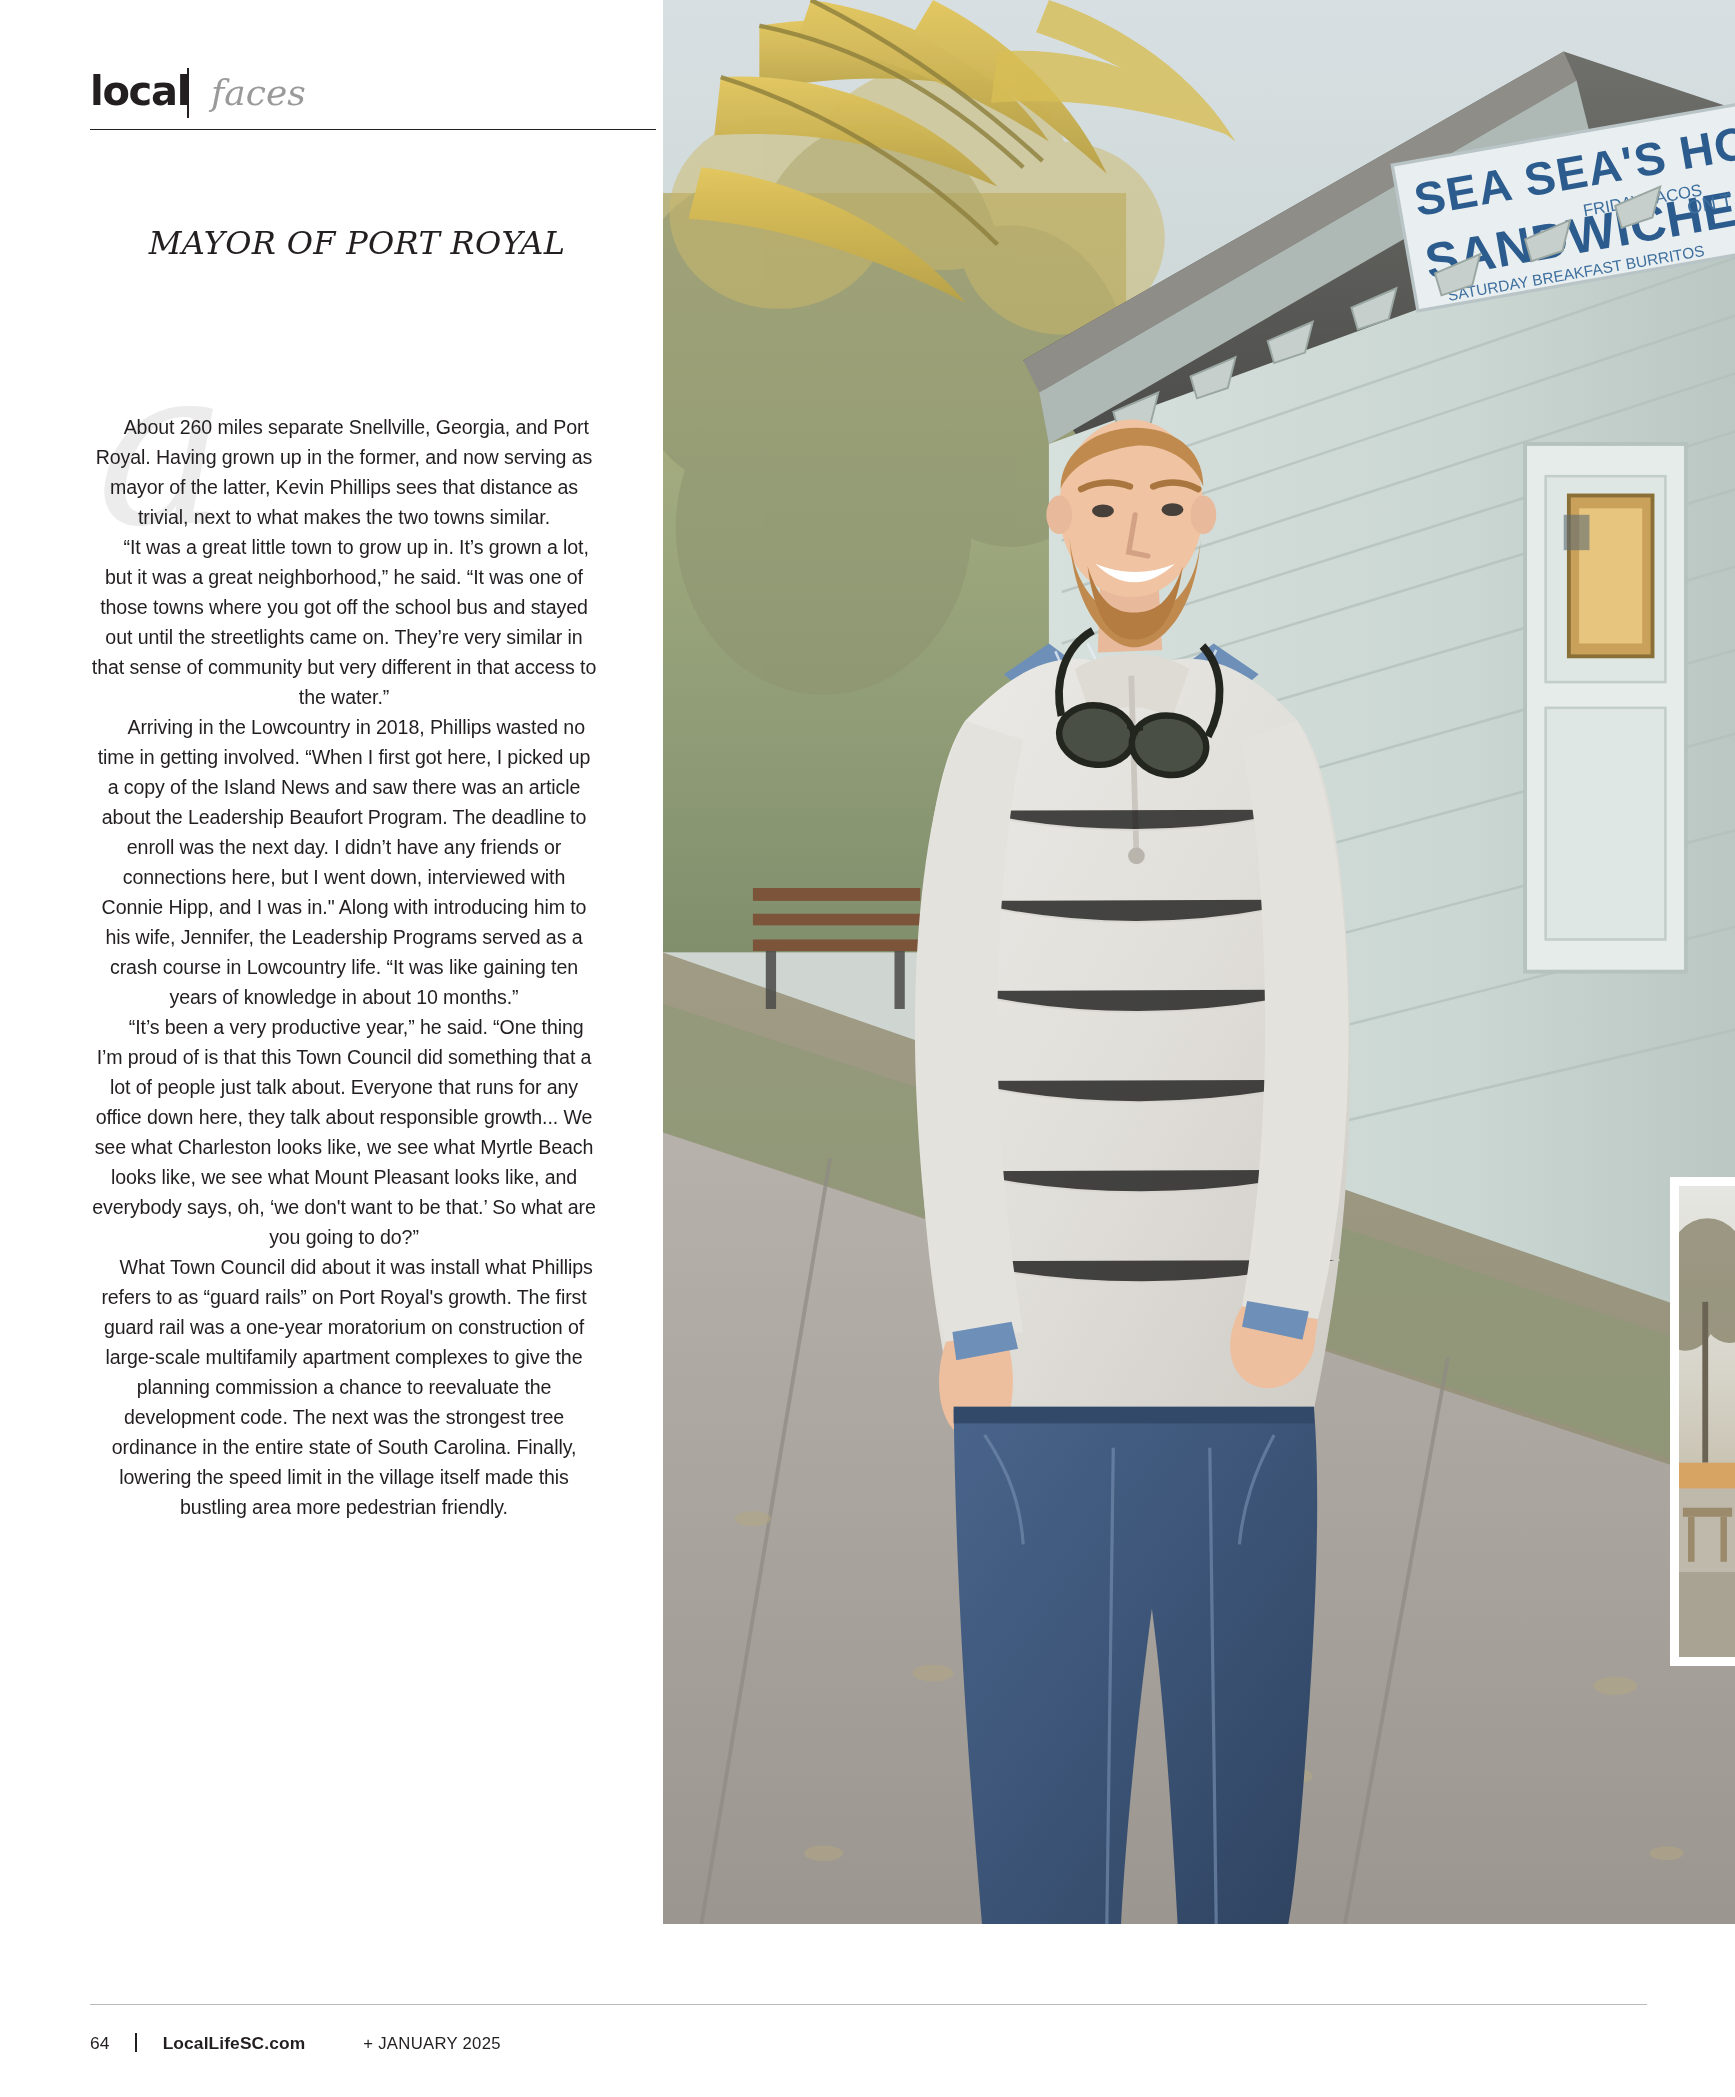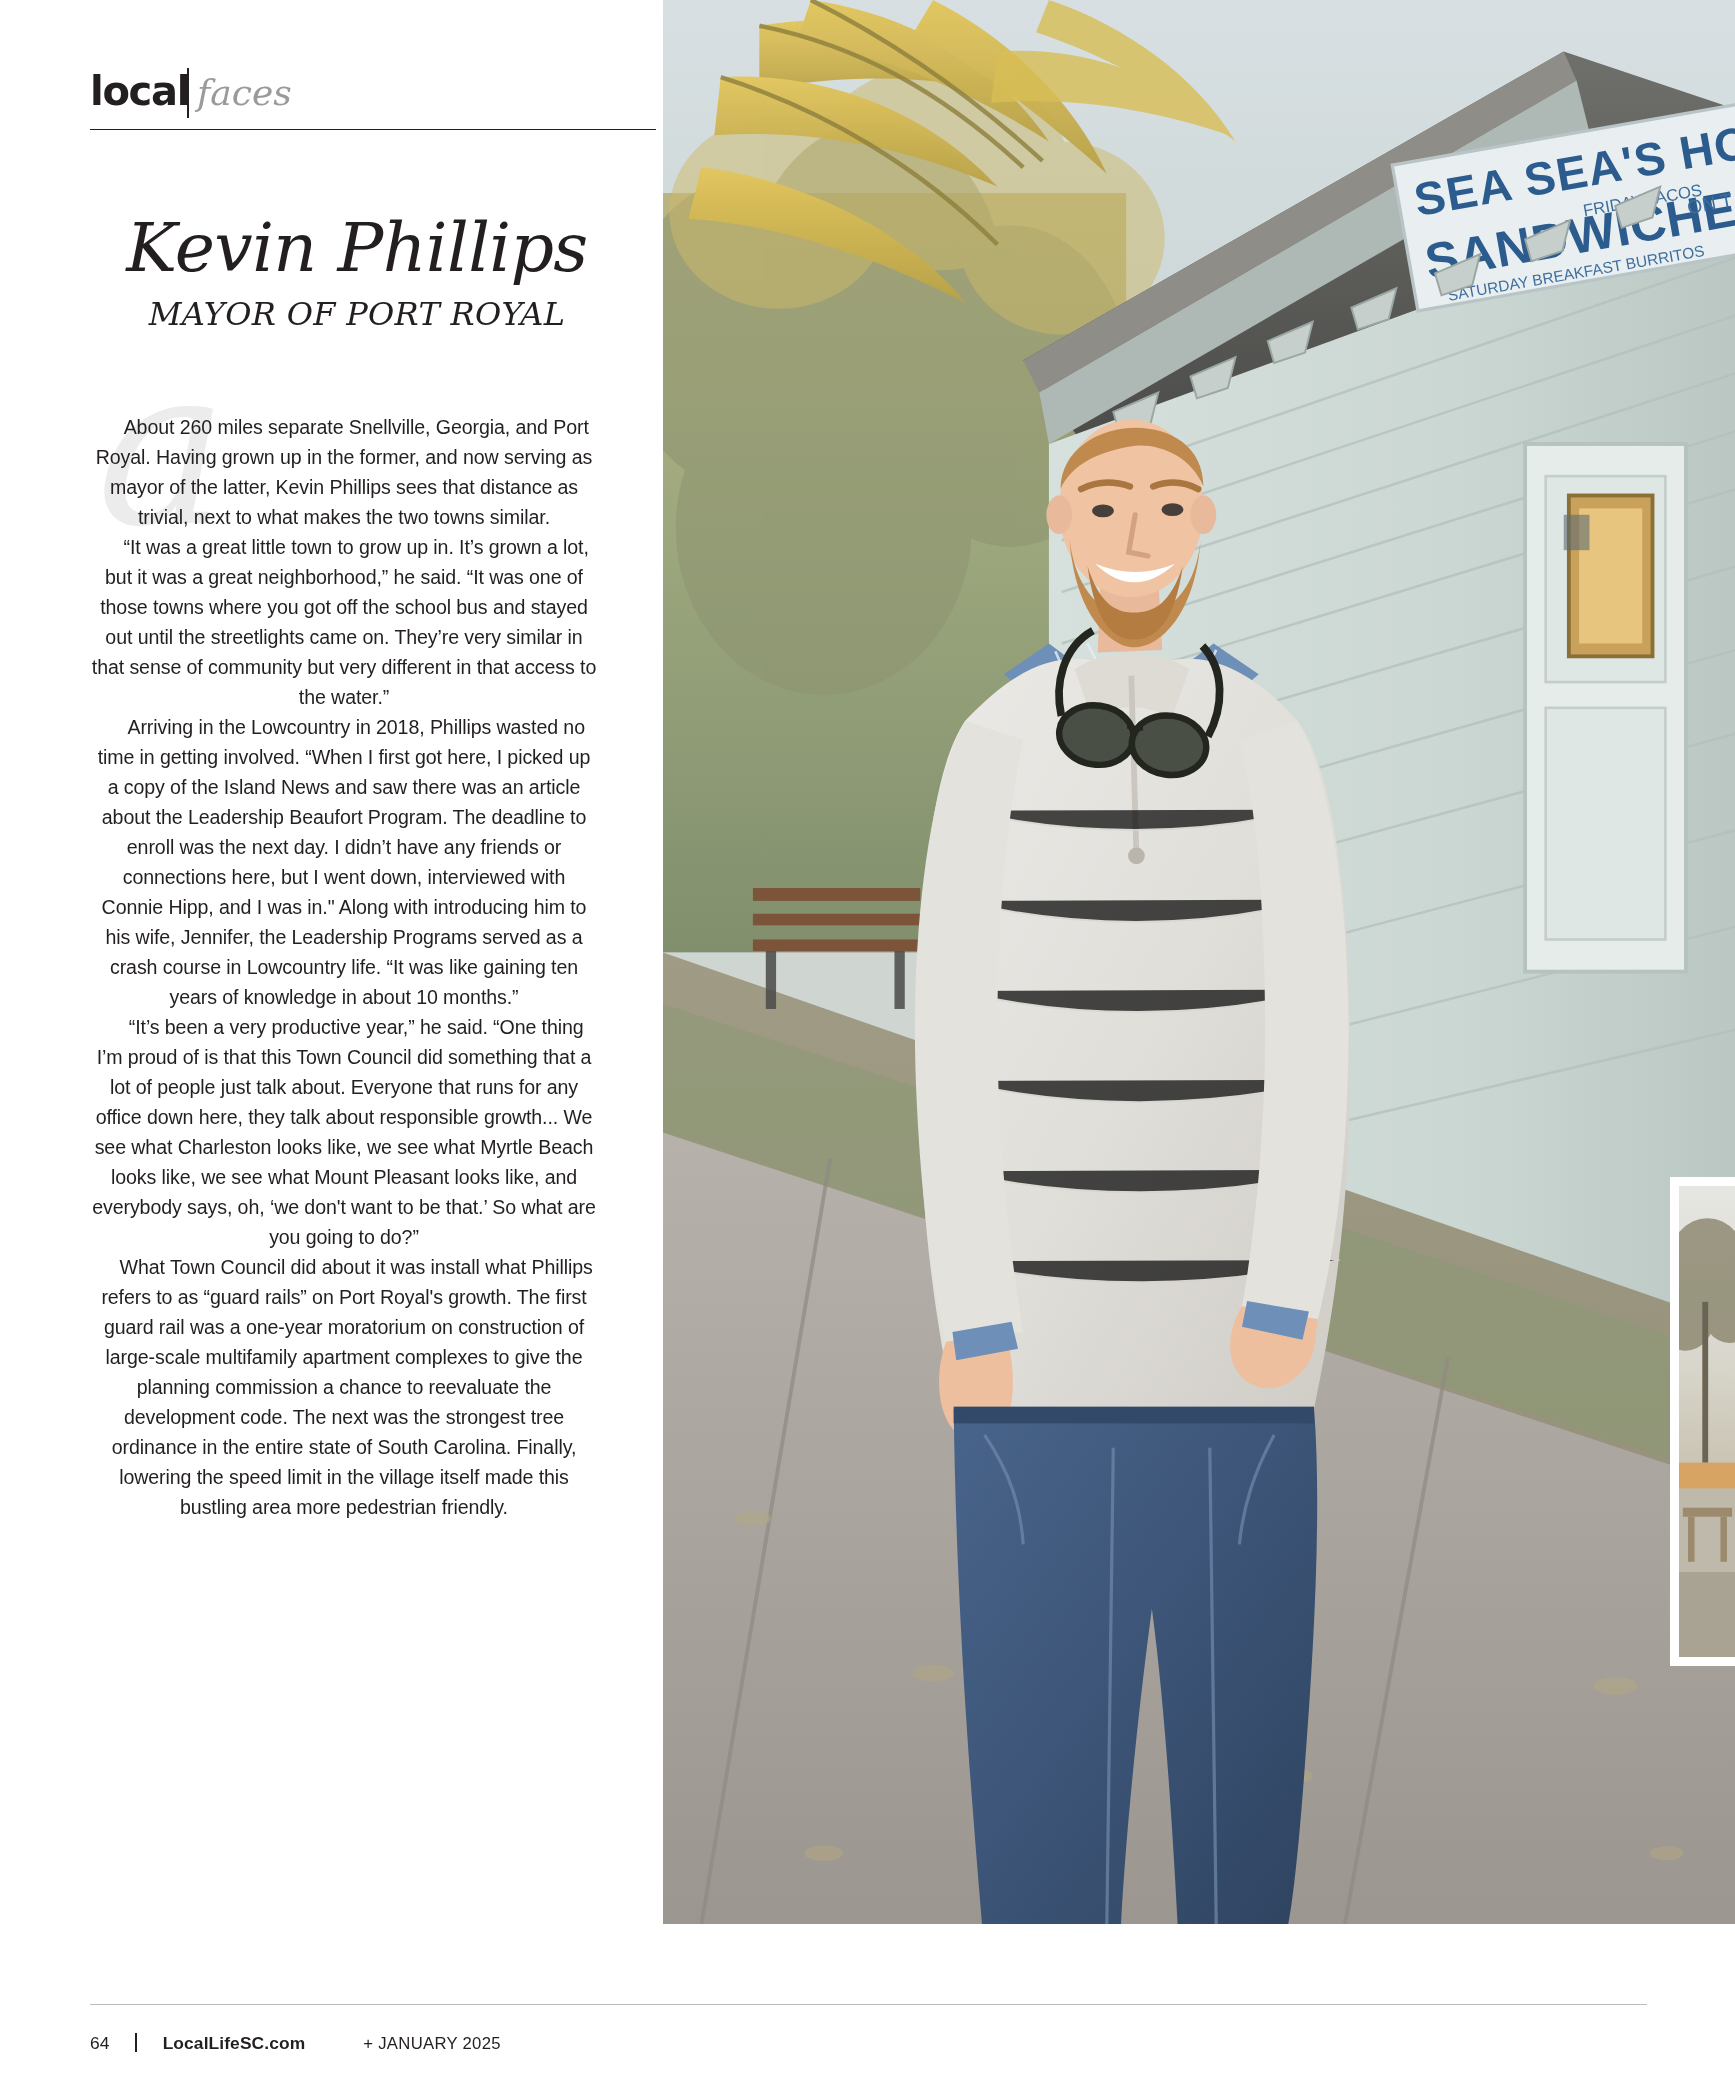--- a/index.html
+++ b/index.html
@@ -46,21 +46,21 @@
   .masthead-divider {
     position: absolute;
     left: 97px;
     top: -2.6px;
     width: 1.9px;
     height: 50px;
     background: #231f20;
   }
   .masthead-faces {
     position: absolute;
-    left: 107px;
+    left: 121px;
     top: 3.9px;
     font-family: "DejaVu Serif", serif;
     font-style: italic;
     font-size: 36px;
     color: #9a9a9a;
     line-height: 1;
   }
   .masthead-rule {
     position: absolute;
     left: 0;
@@ -211,21 +211,20 @@
 <div class="page">
 
   <div class="masthead">
     <div class="masthead-local">local</div>
     <div class="masthead-divider"></div>
     <div class="masthead-faces">faces</div>
     <div class="masthead-rule"></div>
   </div>
 
   <div class="headline">
-    <h1 class="headline-name">Kevin Phillips</h1>
     <h2 class="headline-role">MAYOR OF PORT ROYAL</h2>
   </div>
 
   <div class="dropcap-ornament">a</div>
 
   <div class="bodycopy">
     <p>About 260 miles separate Snellville, Georgia, and Port Royal. Having grown up in the former, and now serving as mayor of the latter, Kevin Phillips sees that distance as trivial, next to what makes the two towns similar.</p>
     <p>“It was a great little town to grow up in. It’s grown a lot, but it was a great neighborhood,” he said. “It was one of those towns where you got off the school bus and stayed out until the streetlights came on. They’re very similar in that sense of community but very different in that access to the water.”</p>
     <p>Arriving in the Lowcountry in 2018, Phillips wasted no time in getting involved. “When I first got here, I picked up a copy of the Island News and saw there was an article about the Leadership Beaufort Program. The deadline to enroll was the next day. I didn’t have any friends or connections here, but I went down, interviewed with Connie Hipp, and I was in." Along with introducing him to his wife, Jennifer, the Leadership Programs served as a crash course in Lowcountry life. “It was like gaining ten years of knowledge in about 10 months.”</p>
     <p>“It’s been a very productive year,” he said. “One thing I’m proud of is that this Town Council did something that a lot of people just talk about. Everyone that runs for any office down here, they talk about responsible growth... We see what Charleston looks like, we see what Myrtle Beach looks like, we see what Mount Pleasant looks like, and everybody says, oh, ‘we don't want to be that.’ So what are you going to do?”</p>

